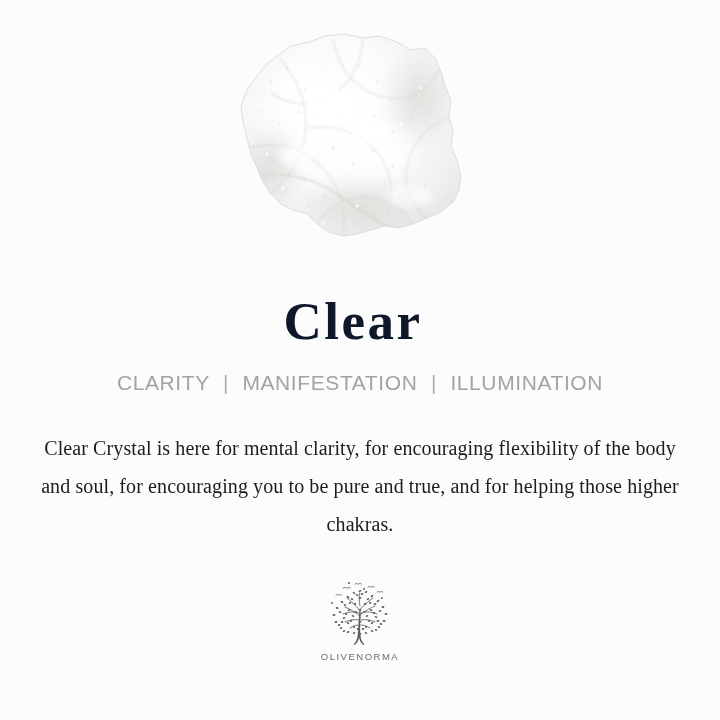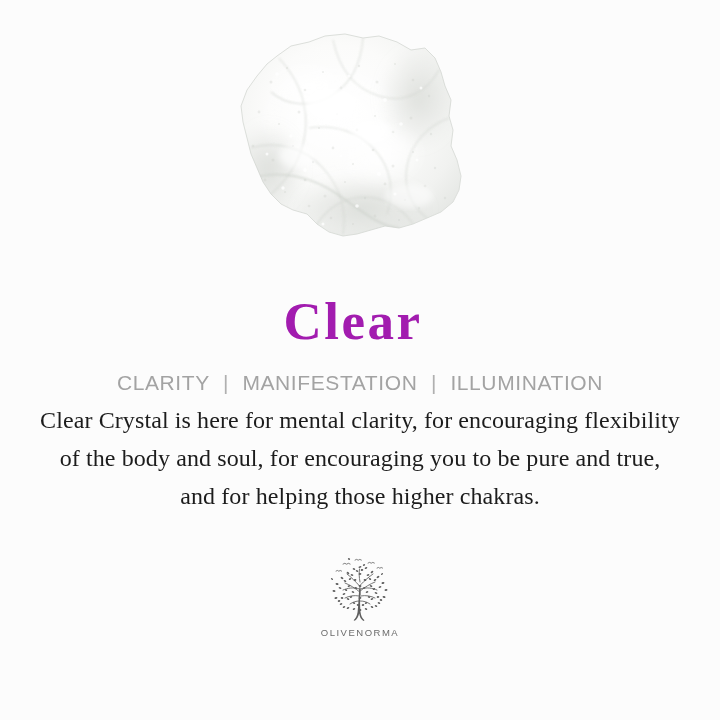--- a/index.html
+++ b/index.html
@@ -45,21 +45,21 @@
   }
 
   
   .title {
     flex: none;
     margin: 0;
     padding: 0;
     font-family: "Liberation Serif", "DejaVu Serif", serif;
     font-size: 53px;
     font-weight: 700;
-    color: #a21caf;
+    color: #0f172a;
     letter-spacing: 2.5px;
     line-height: 1;
     text-align: center;
     height: 58px;
     display: flex;
     align-items: center;
     justify-content: center;
   }
   .title .gap { display: inline-block; width: 14px; }
 
@@ -78,24 +78,24 @@
   }
   .keywords .sep {
     display: inline-block;
     padding: 0 7px;
     color: #b0b0b0;
   }
 
   
   .description {
     flex: none;
-    margin-top: 8px;
+    margin-top: 36px;
     width: 640px;
     font-family: "Liberation Serif", "DejaVu Serif", serif;
-    font-size: 24px;
+    font-size: 20px;
     font-weight: 400;
     color: #1c1c1c;
     line-height: 38px;
     text-align: center;
     letter-spacing: 0.1px;
   }
 
   
   .logo-area {
     flex: none;

